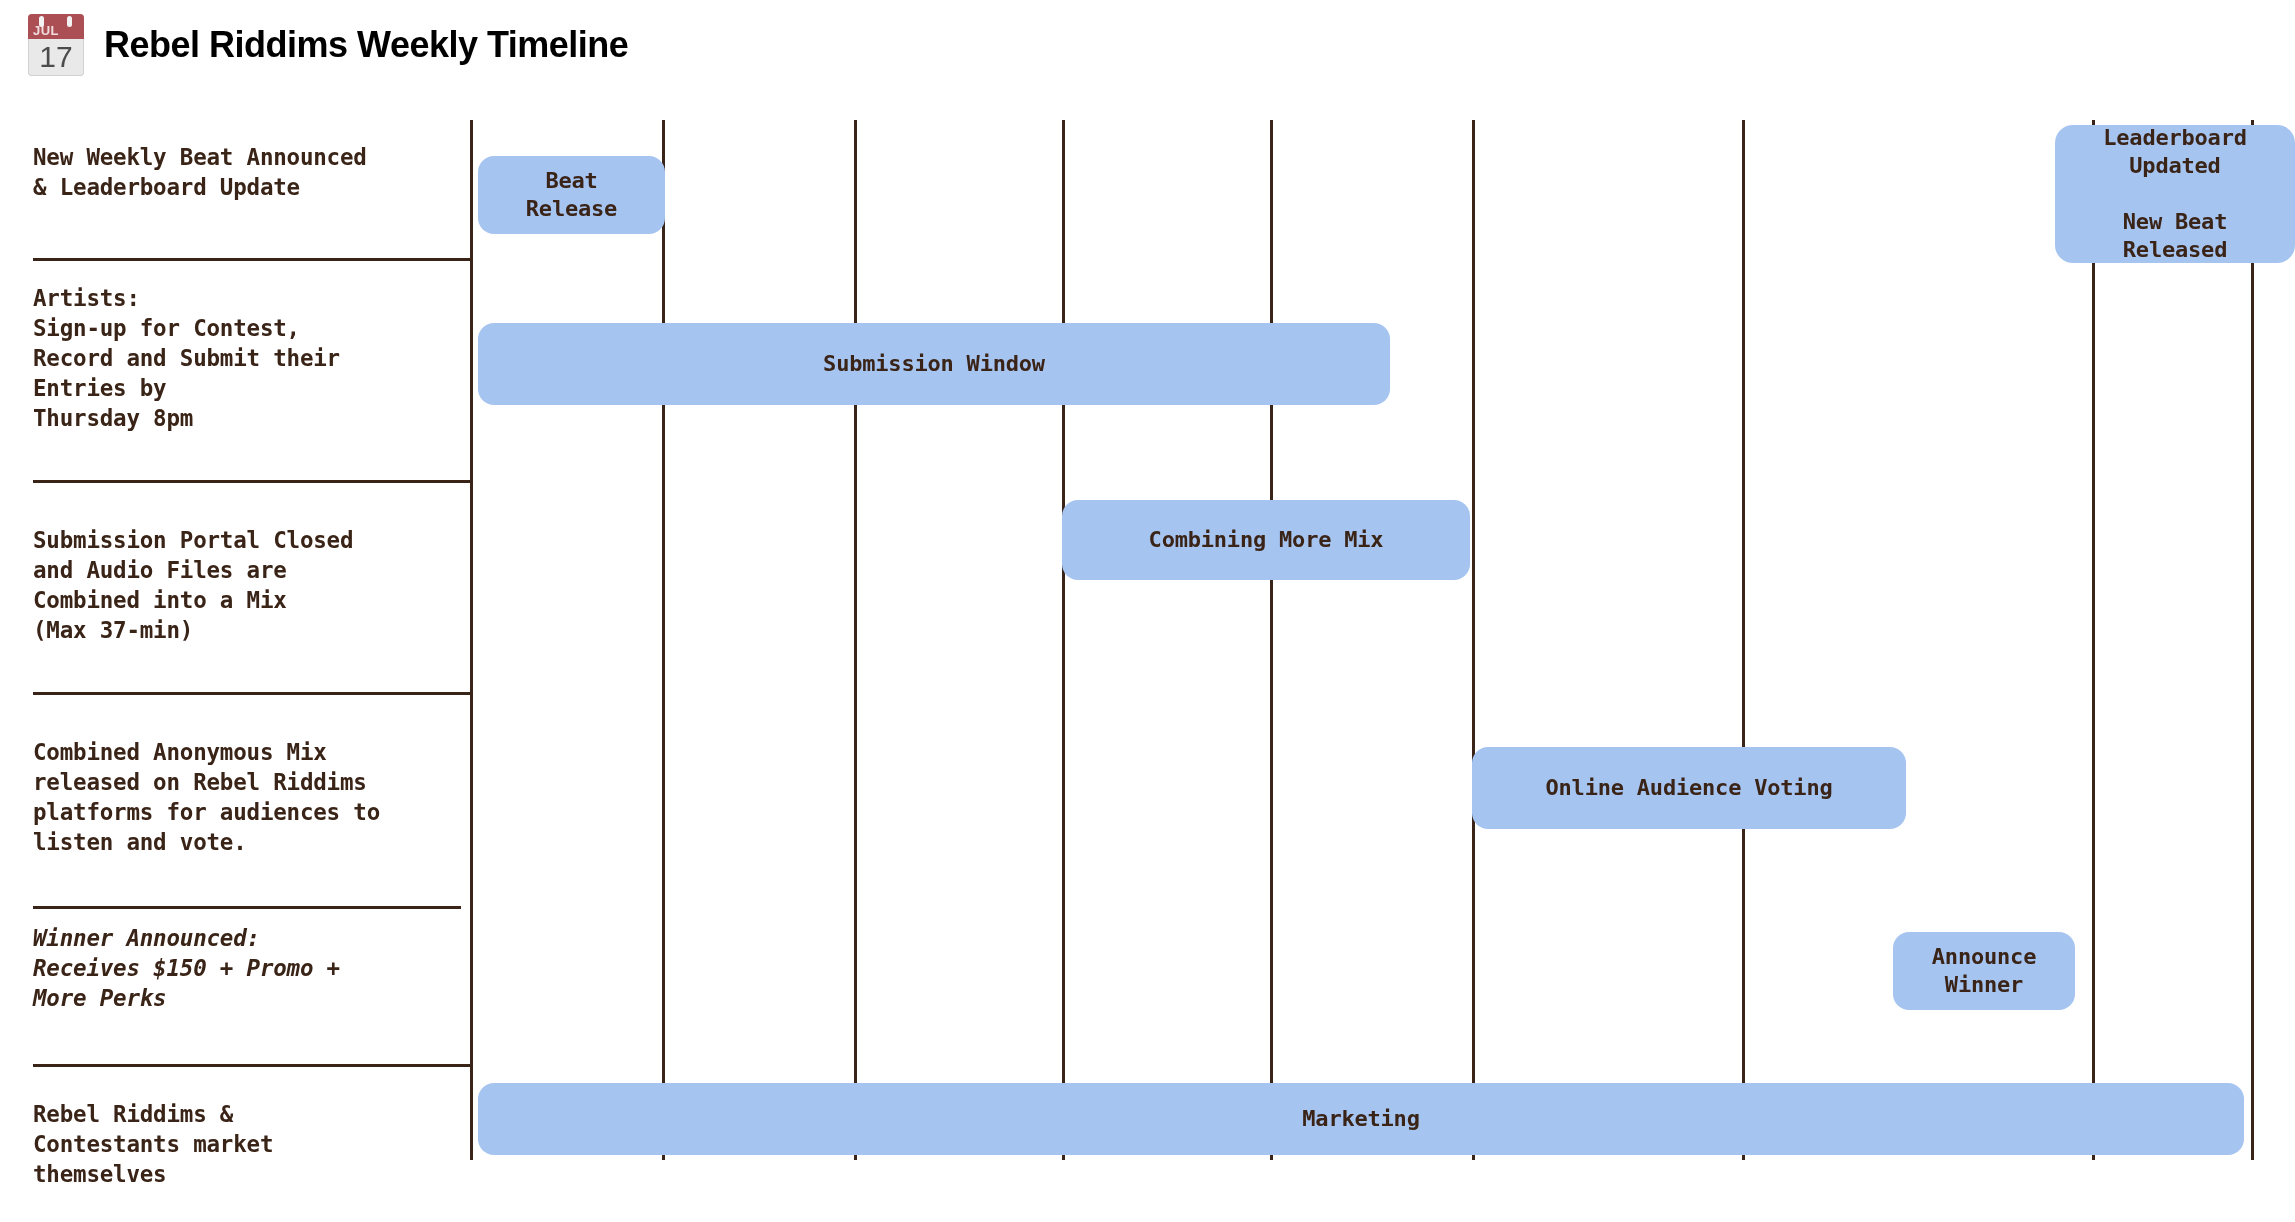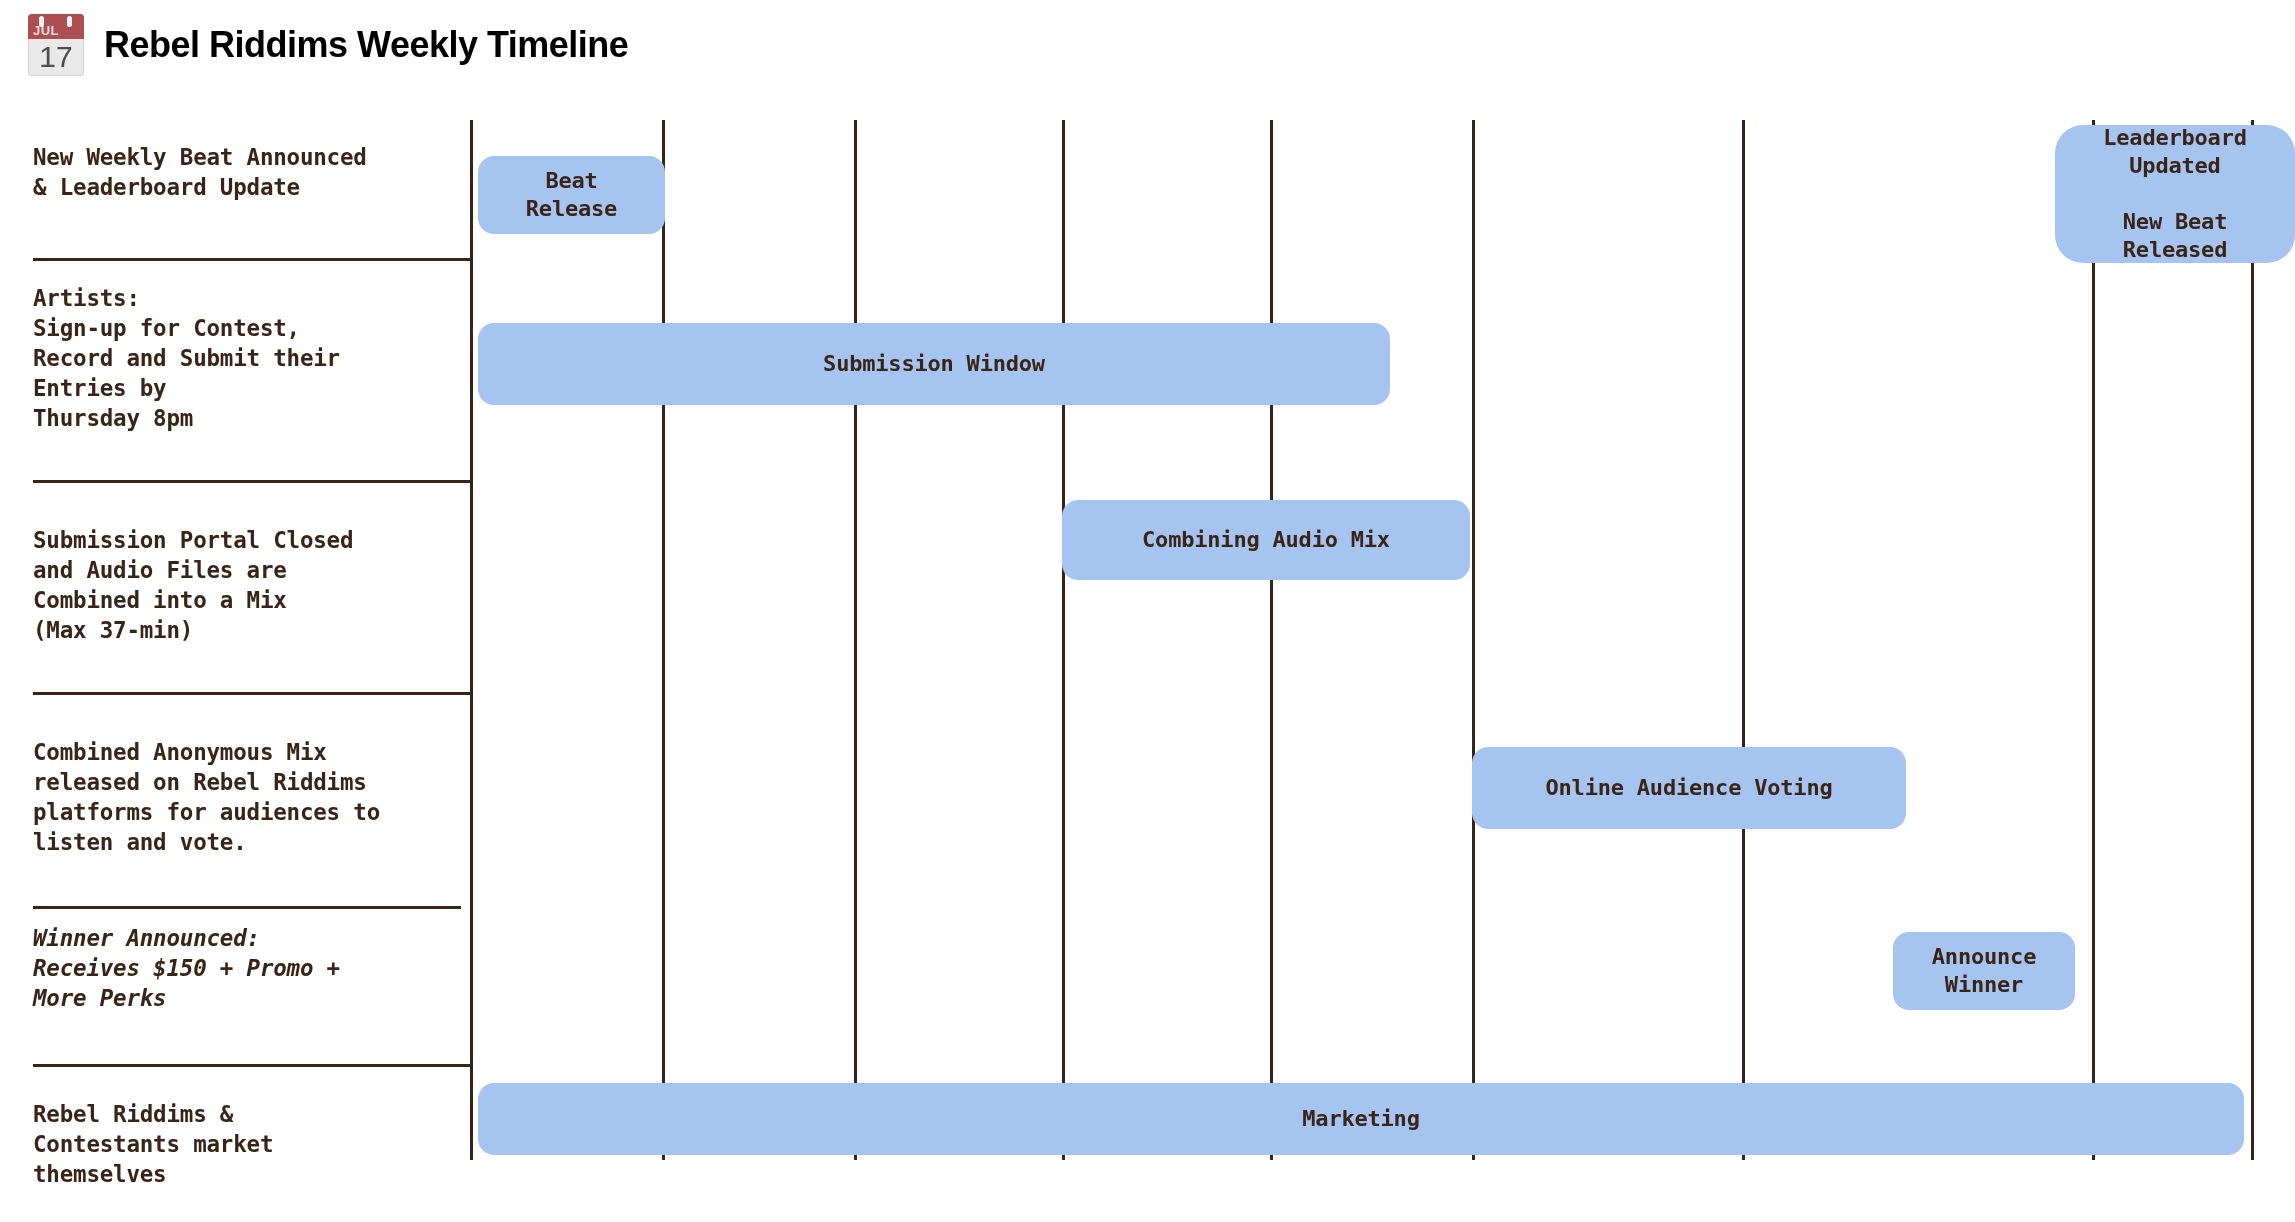--- a/index.html
+++ b/index.html
@@ -223,34 +223,34 @@
 themselves</div>
       </div>
 
     </div>
 
     <div class="bar" style="left:478px; top:36px; width:187px; height:78px;">
       <span>Beat
 Release</span>
     </div>
 
-    <div class="bar" style="left:2055px; top:5px; width:240px; height:138px; border-radius:28px;">
+    <div class="bar" style="left:2055px; top:5px; width:240px; height:138px; border-radius:18px;">
       <span class="small">Leaderboard
 Updated
 
 New Beat
 Released</span>
     </div>
 
     <div class="bar" style="left:478px; top:203px; width:912px; height:82px;">
       <span>Submission Window</span>
     </div>
 
     <div class="bar" style="left:1062px; top:380px; width:408px; height:80px;">
-      <span>Combining Audio Mix</span>
+      <span>Combining More Mix</span>
     </div>
 
     <div class="bar" style="left:1472px; top:627px; width:434px; height:82px;">
       <span>Online Audience Voting</span>
     </div>
 
     <div class="bar" style="left:1893px; top:812px; width:182px; height:78px;">
       <span>Announce
 Winner</span>
     </div>

